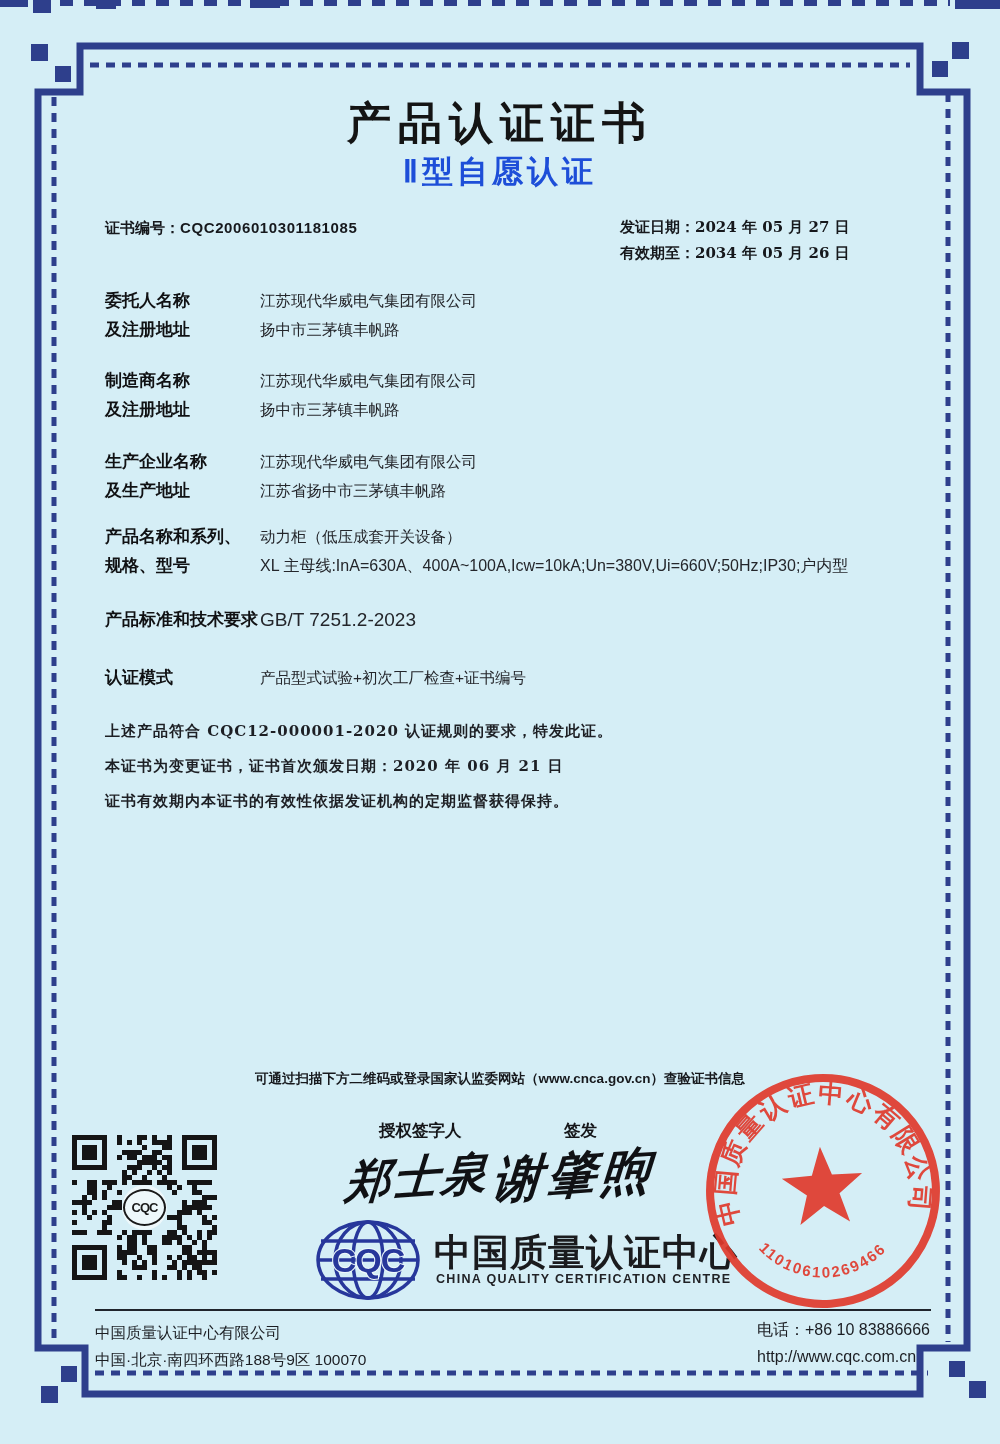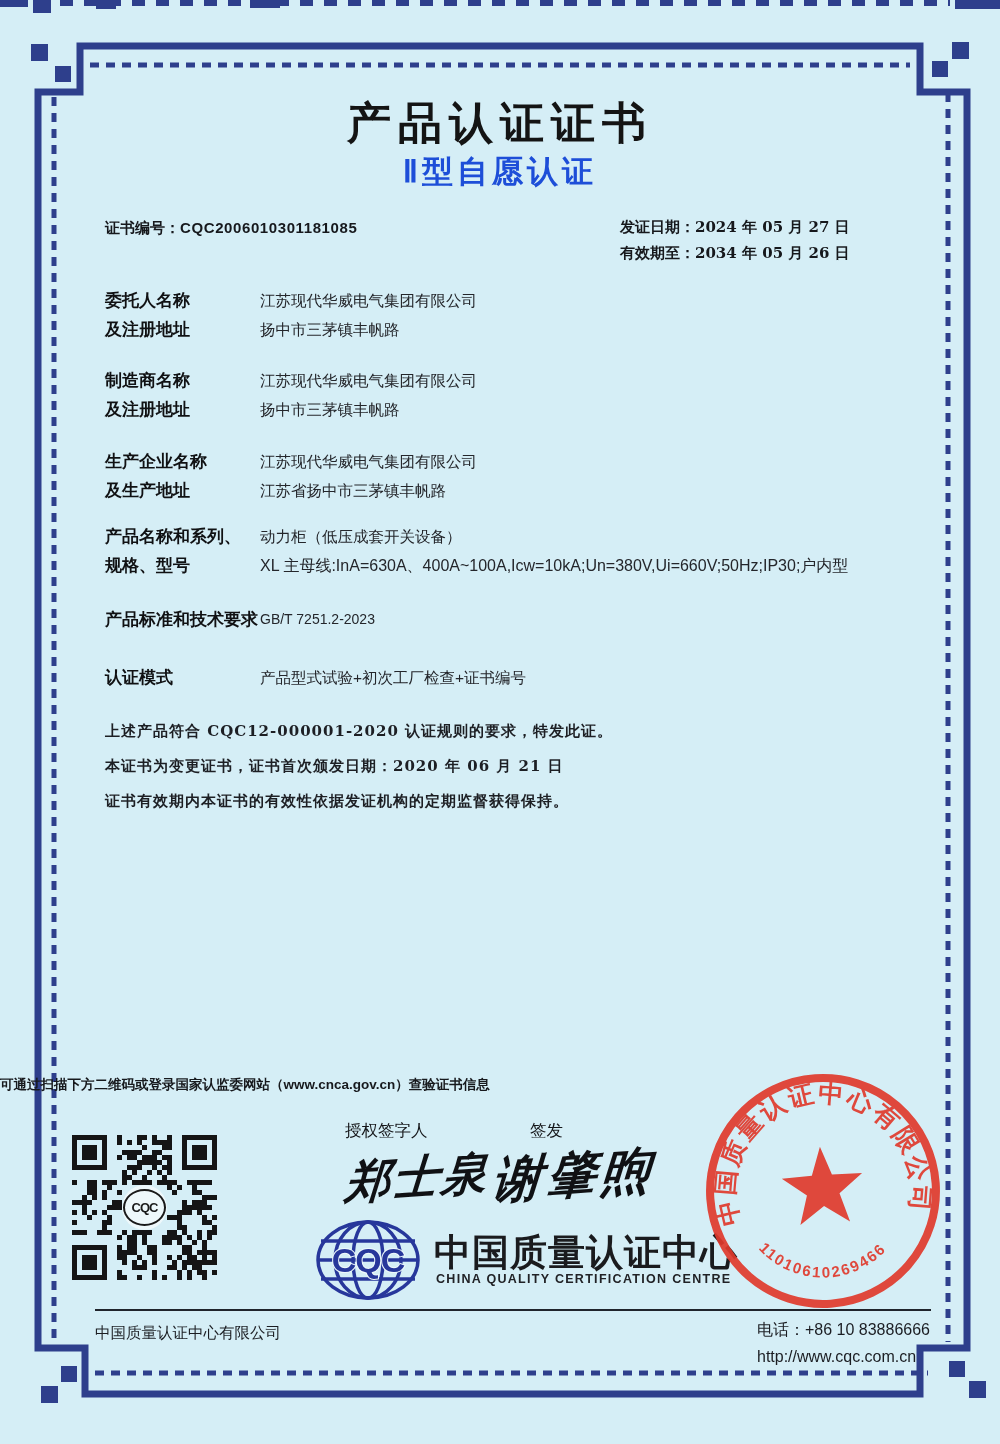--- a/index.html
+++ b/index.html
@@ -17,23 +17,23 @@
   #cert-no{left:105px;top:219px;font-size:15px;font-weight:bold;}
   #cert-no .num{font-family:"Liberation Sans",sans-serif;letter-spacing:.6px;}
   #date-block{left:620px;top:214px;font-size:15px;font-weight:bold;line-height:26px;}
   .frow{position:absolute;left:0;width:100%;}
   .flabel{position:absolute;left:105px;width:165px;font-size:17px;font-weight:bold;
     line-height:29px;color:#101113;white-space:nowrap;}
   .fvalue{position:absolute;left:260px;width:700px;font-size:15.5px;line-height:29px;
     color:#24262b;white-space:nowrap;}
   .statement{position:absolute;left:105px;font-size:15px;letter-spacing:1px;color:#1d1f24;
     font-weight:600;white-space:nowrap;}
-  #verify-note{left:0;right:0;top:1070px;font-size:13.5px;font-weight:bold;
-    color:#17191d;margin-top:6px;}
-  .sign-label{position:absolute;top:1120px;font-size:16.5px;font-weight:400;color:#151619;}
+  #verify-note{left:0;right:0;top:1070px;text-align:center;font-size:13.5px;font-weight:bold;
+    color:#17191d;}
+  .sign-label{position:absolute;top:1120px;font-size:16.5px;font-weight:700;color:#151619;margin-left:34px;}
   .signature{position:absolute;font-family:"DejaVu Serif",serif;font-style:italic;
     font-weight:bold;color:#101114;transform:rotate(-4deg) skewX(-8deg);white-space:nowrap;}
   #sig-1{left:345px;top:1147px;font-size:46px;letter-spacing:2px;}
   #sig-2{left:492px;top:1142px;font-size:50px;letter-spacing:4px;}
   #org-name-cn{left:434px;top:1228px;font-size:37px;font-weight:bold;color:#1a1b1e;
     letter-spacing:1px;white-space:nowrap;}
   #org-name-en{left:436px;top:1272px;font-size:12.5px;font-weight:bold;color:#212226;
     letter-spacing:1.3px;white-space:nowrap;}
   #footer-rule{left:95px;top:1309px;width:836px;height:2px;background:#20242c;}
   #footer-left{left:95px;top:1319px;font-size:15.5px;line-height:27px;color:#1b1d22;}
@@ -135,21 +135,21 @@
       </div>
     <div class="fvalue">
         <div>动力柜（低压成套开关设备）</div>
         <div style="font-size:16px">XL 主母线:InA=630A、400A~100A,Icw=10kA;Un=380V,Ui=660V;50Hz;IP30;户内型</div>
       </div>
   </div>
   <div class="frow" style="top:605px">
     <div class="flabel">
         <div>产品标准和技术要求</div>
       </div>
-    <div class="fvalue" style="font-size:14px">
+    <div class="fvalue" style="font-size:19px">
         <div>GB/T 7251.2-2023</div>
       </div>
   </div>
   <div class="frow" style="top:663px">
     <div class="flabel">
         <div>认证模式</div>
       </div>
     <div class="fvalue">
         <div>产品型式试验+初次工厂检查+证书编号</div>
       </div>
@@ -445,19 +445,20 @@
       <textPath id="seal-ring-text" href="#seal-top-arc" startOffset="0" textLength="328">中国质量认证中心有限公司</textPath>
     </text>
     <text font-family="Liberation Sans, sans-serif" font-size="15" font-weight="bold" fill="#e03a2d" letter-spacing="2">
       <textPath id="seal-number-text" href="#seal-bottom-arc" startOffset="4">11010610269466</textPath>
     </text>
   </svg>
 
   <div class="abs" id="footer-rule"></div>
   <div class="abs" id="footer-left">
     <div>中国质量认证中心有限公司</div>
+    <div>中国·北京·南四环西路188号9区  100070</div>
   </div>
   <div class="abs" id="footer-right">
     <div>电话：+86 10 83886666</div>
     <div>http://www.cqc.com.cn</div>
   </div>
 
 </div>
 
 </body></html>

